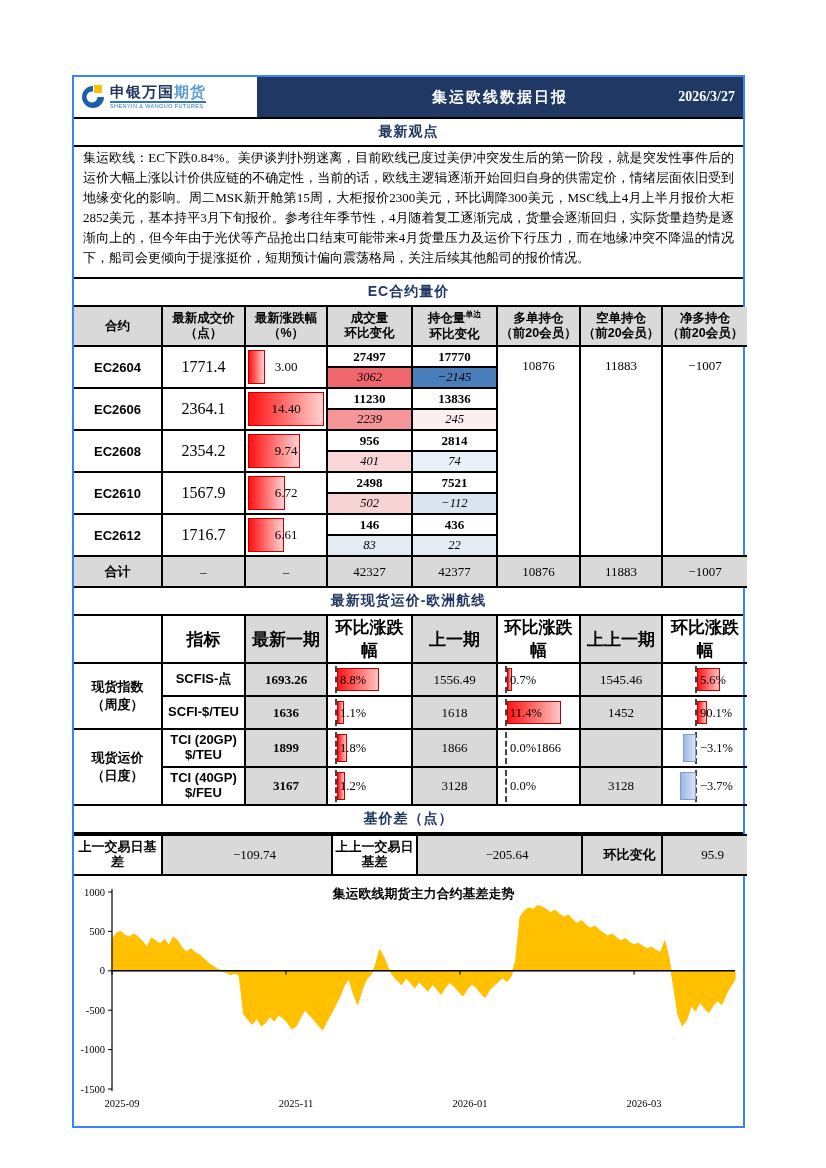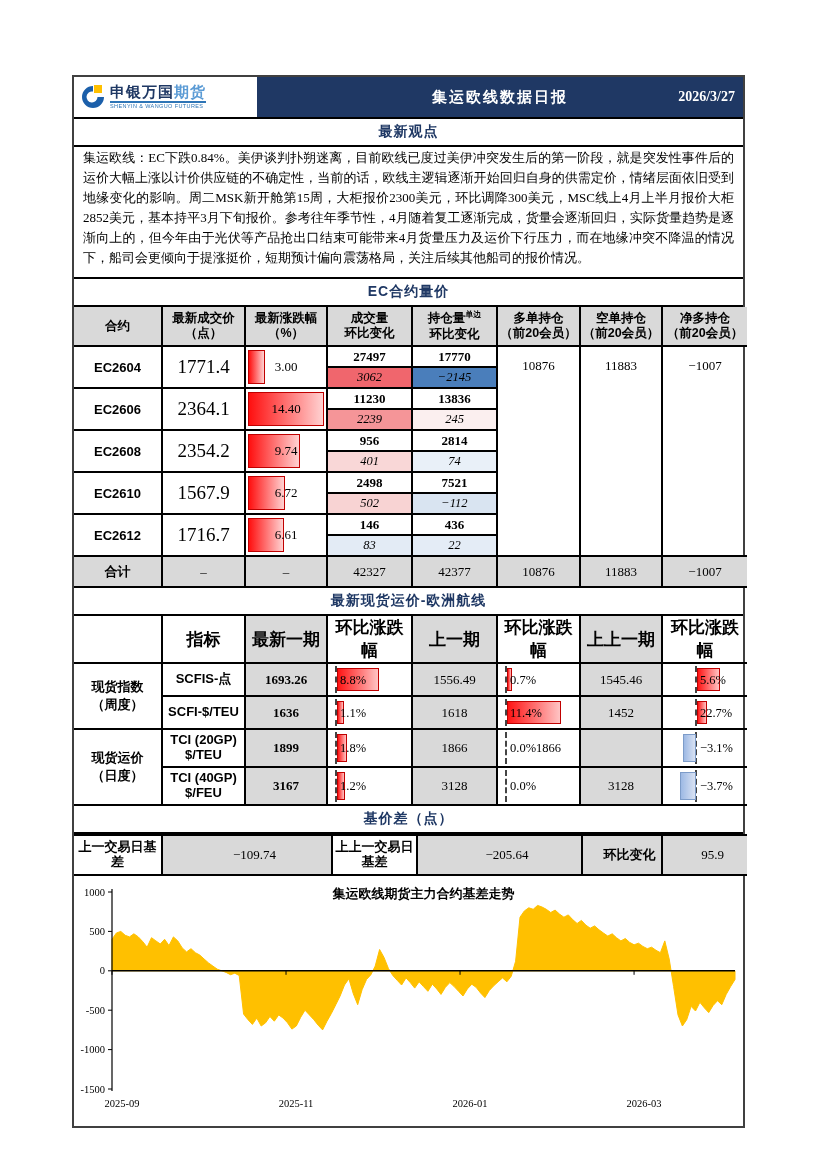--- a/index.html
+++ b/index.html
@@ -1,17 +1,17 @@
 <!DOCTYPE html>
 <html><head>
 <meta charset="utf-8">
 <style>
   html,body{margin:0;padding:0;background:#fff;}
   body{width:826px;height:1168px;position:relative;font-family:"Liberation Sans",sans-serif;color:#000;}
-  .report{position:absolute;left:72px;top:75px;width:673px;border:2px solid #404040;box-sizing:border-box;}
+  .report{position:absolute;left:72px;top:75px;width:673px;border:2px solid #3b82f6;box-sizing:border-box;}
   .num{font-family:"Liberation Serif",serif;}
 
   
   .hdr{display:flex;height:40px;border-bottom:2px solid #000;}
   .logo-cell{width:183px;background:#fff;display:flex;align-items:center;padding-left:6px;box-sizing:border-box;}
   .logo-text{margin-left:4px;line-height:1;}
   .logo-cn{font-size:15px;font-weight:bold;color:#1F3864;letter-spacing:1px;}
   .logo-cn .lite{color:#5B9BD5;}
   .logo-en{font-size:5.5px;color:#2E75B6;letter-spacing:.4px;margin-top:2px;border-top:2px solid #2E75B6;padding-top:1px;}
   .hdr-band{flex:1;background:#1F3864;color:#fff;display:flex;align-items:center;position:relative;}
@@ -25,21 +25,21 @@
   td,th{border:2px solid #000;text-align:center;vertical-align:middle;padding:0;font-size:12px;overflow:hidden;}
   table,tr:first-child th{border-top:0;}
   td:first-child,th:first-child{border-left:0;}
   td:last-child,th:last-child{border-right:0;}
 
   .ec-table{border-bottom:2px solid #000;}
   .ec-table th{background:#D9D9D9;font-size:12.5px;height:38px;line-height:1.2;}
   .ec-table .sup{font-size:8px;vertical-align:super;}
   .ec-row{height:40px;}
   .contract{font-weight:bold;font-size:13px;}
-  .price{font-size:19px;}
+  .price{font-size:16px;}
   .pct-cell{position:relative;}
   .ec-bar{position:absolute;left:2px;top:3px;bottom:3px;background:linear-gradient(90deg,#ff0f0f,#ffd2d2);border:1px solid #c00000;}
   .pct-val{position:relative;z-index:1;font-size:13px;}
   .stack{display:flex;flex-direction:column;height:40px;}
   .stack .v{flex:1;display:flex;align-items:center;justify-content:center;font-weight:bold;font-size:13px;border-bottom:2px solid #000;}
   .stack .c{flex:1;display:flex;align-items:center;justify-content:center;font-style:italic;font-size:12.5px;}
   .hold-cell{vertical-align:top;}
   .hold-cell div{padding-top:11px;font-size:13px;}
   .total-row td{background:#D9D9D9;height:29px;font-size:13px;}
   .total-row .lbl{font-weight:bold;}
@@ -259,21 +259,21 @@
       <td class="gray num">1545.46</td>
       <td class="sp-cell mid"><span class="axis"></span><span class="sbar" style="width: 20.6px;"></span><span class="pv num">5.6%</span></td>
     </tr>
     <tr class="r1">
       <td class="ind">SCFI-$/TEU</td>
       <td class="gray latest num">1636</td>
       <td class="sp-cell"><span class="axis"></span><span class="sbar" style="width: 5px;"></span><span class="pv num">1.1%</span></td>
       <td class="gray num">1618</td>
       <td class="sp-cell"><span class="axis"></span><span class="sbar" style="width: 52px;"></span><span class="pv num">11.4%</span></td>
       <td class="gray num">1452</td>
-      <td class="sp-cell mid"><span class="axis"></span><span class="sbar" style="width: 8.5px;"></span><span class="pv num">22.7%</span></td>
+      <td class="sp-cell mid"><span class="axis"></span><span class="sbar" style="width: 8.5px;"></span><span class="pv num">90.1%</span></td>
     </tr>
     <tr class="r2">
       <td class="grp" rowspan="2">现货运价
 （日度）</td>
       <td class="ind">TCI (20GP)
 $/TEU</td>
       <td class="gray latest num">1899</td>
       <td class="sp-cell"><span class="axis"></span><span class="sbar" style="width: 8.2px;"></span><span class="pv num">1.8%</span></td>
       <td class="gray num">1866</td>
       <td class="sp-cell"><span class="axis"></span><span class="pv num">0.0%1866</span></td>

